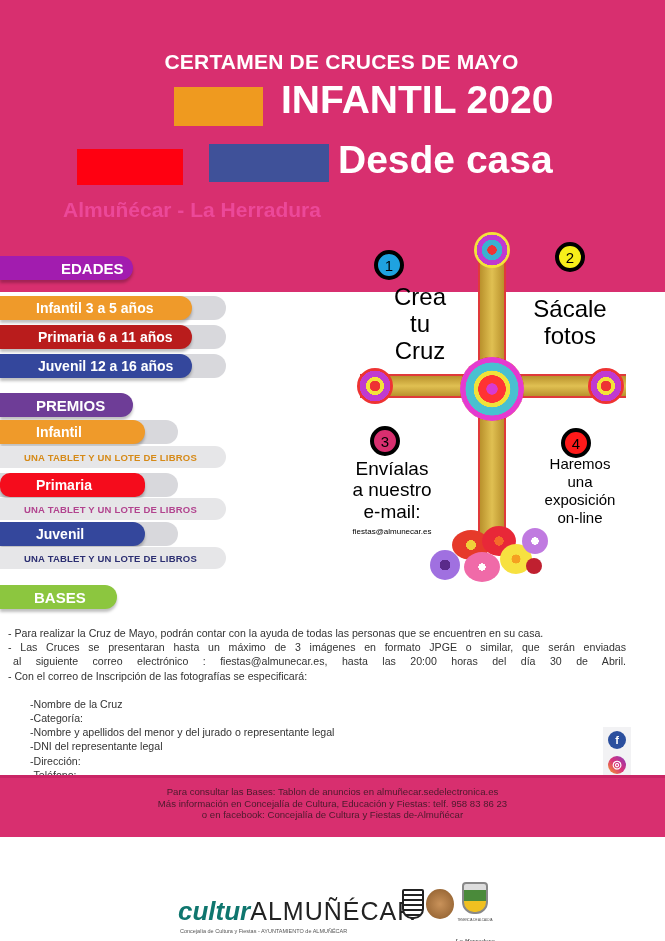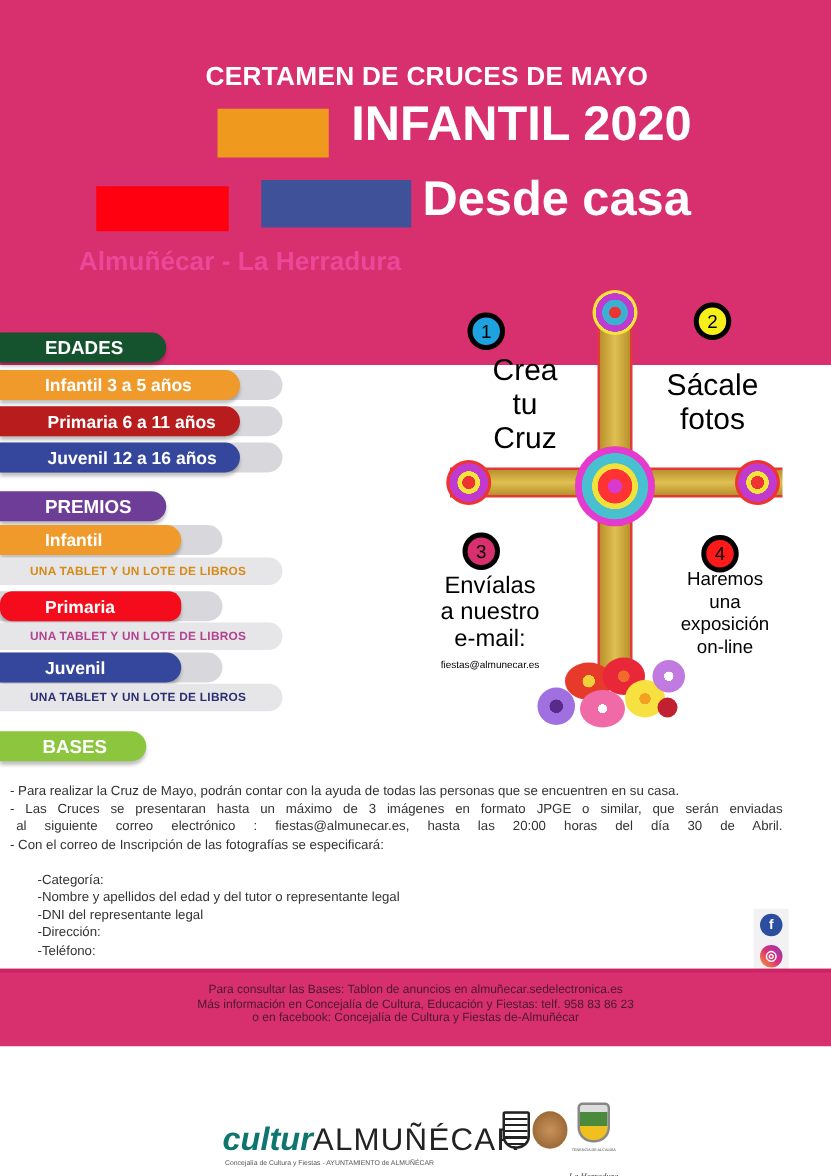--- a/index.html
+++ b/index.html
@@ -39,21 +39,21 @@
 
 <div class="abs hero"></div>
 <div class="abs hero-title">CERTAMEN DE CRUCES DE MAYO</div>
 <div class="blk" style="left:174px;top:87px;width:89px;height:39px;background:#ef9a1f;"></div>
 <div class="blk big-text" style="left:281px;top:78px;font-size:39px;">INFANTIL 2020</div>
 <div class="blk" style="left:77px;top:149px;width:106px;height:36px;background:#ff0011;"></div>
 <div class="blk" style="left:209px;top:144px;width:120px;height:38px;background:#3f5199;"></div>
 <div class="blk big-text" style="left:338px;top:138px;font-size:39px;">Desde casa</div>
 <div class="abs location">Almuñécar - La Herradura</div>
 
-<div class="ribbon" style="top:266px;width:133px;background:#14532d;">
+<div class="ribbon" style="top:256px;width:133px;background:#a21caf;padding-left:25px;">
   <span class="ribbon-label" style="font-size:15px;">EDADES</span>
 </div>
 <div class="ribbon-bg" style="top:296px;width:226px;"></div>
 <div class="ribbon" style="top:296px;width:192px;background:#ef9a2a;">
   <span class="ribbon-label">Infantil 3 a 5 años</span>
 </div>
 <div class="ribbon-bg" style="top:325px;width:226px;"></div>
 <div class="ribbon" style="top:325px;width:192px;background:#b91c1c;">
   <span class="ribbon-label" style="padding-left:38px;">Primaria 6 a 11 años</span>
 </div>
@@ -141,22 +141,23 @@
   <div>on-line</div>
 </div>
 
 <div class="abs bases-text">
   <div class="bases-line">- Para realizar la Cruz de Mayo, podrán contar con la ayuda de todas las personas que se encuentren en su casa.</div>
   <div class="bases-line just">- Las  Cruces  se  presentaran hasta un máximo de 3 imágenes en formato JPGE o  similar,  que  serán  enviadas</div>
   <div class="bases-line just" style="padding-left:5px;">  al  siguiente  correo  electrónico  :  fiestas@almunecar.es,  hasta  las  20:00  horas del día 30 de Abril.</div>
   <div class="bases-line">- Con el correo de Inscripción de las fotografías se especificará:</div>
   <div style="height:14px;"></div>
   <div style="padding-left:22px;">
+    <div>-Nombre de la Cruz</div>
     <div>-Categoría:</div>
-    <div>-Nombre y apellidos del edad y del tutor o representante legal</div>
+    <div>-Nombre y apellidos del menor y del jurado o representante legal</div>
     <div>-DNI del representante legal</div>
     <div>-Dirección:</div>
     <div>-Teléfono:</div>
   </div>
   <div style="height:14px;"></div>
   <div class="bases-line">- El jurado hará público su decisión el día 3 de mayo.</div>
 </div>
 
 <div class="abs social">
   <div class="soc" style="background:#2b4f9e;">f</div>

